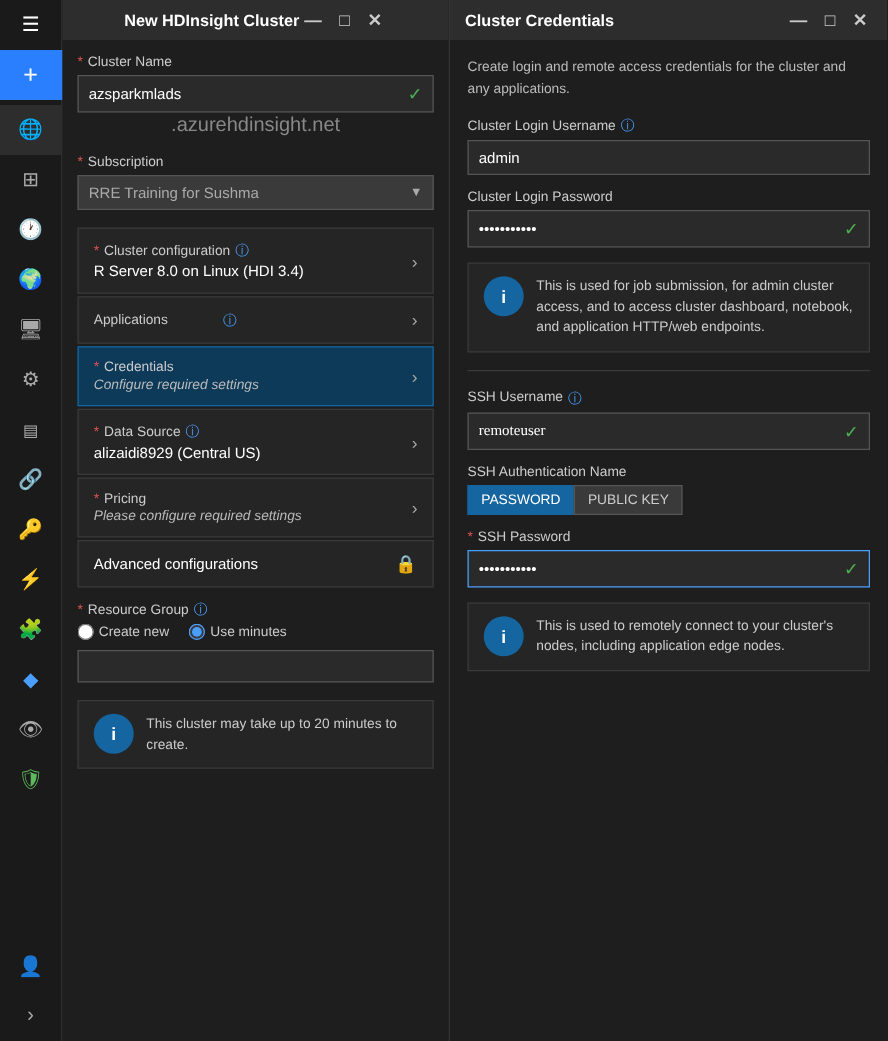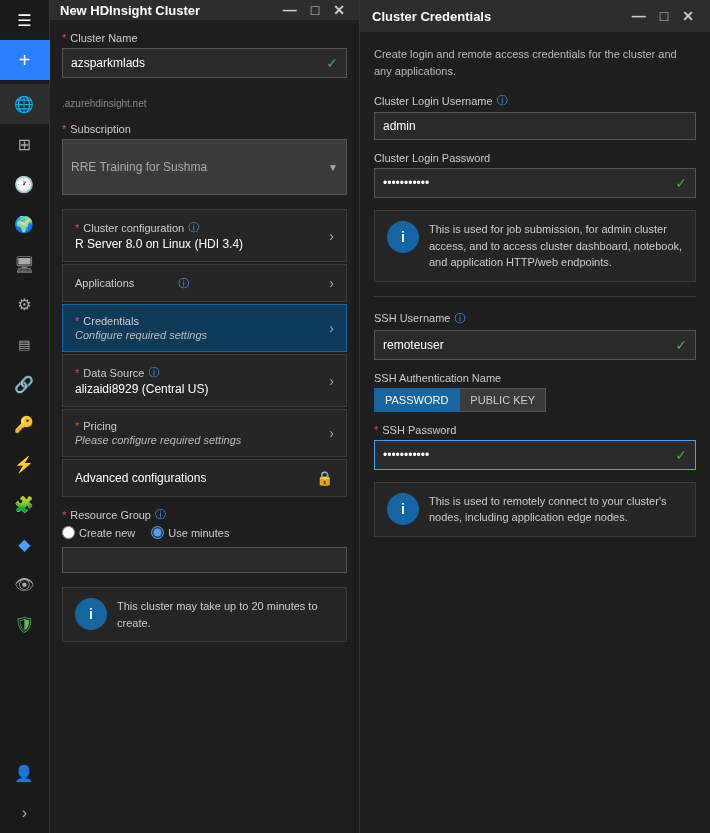--- a/index.html
+++ b/index.html
@@ -71,23 +71,23 @@
       background: #1e1e1e;
       display: flex;
       flex-direction: column;
       border-right: 1px solid #333;
       flex-shrink: 0;
     }
     .panel-titlebar {
       background: #2d2d2d;
       display: flex;
       align-items: center;
-      justify-content: space-between;
+      justify-content: center;
       padding: 0 10px;
-      height: 20px;
+      height: 32px;
       font-size: 13px;
       font-weight: 600;
       color: #fff;
       flex-shrink: 0;
     }
     .titlebar-controls {
       display: flex;
       gap: 6px;
       align-items: center;
     }
@@ -143,33 +143,33 @@
       width: 100%;
       outline: none;
     }
     .check-icon { color: #4caf50; font-size: 14px; }
 
     .subscription-row {
       width: 100%;
       background: #3a3a3a;
       border: 1px solid #555;
       color: #aaa;
-      padding: 20px 8px;
+      padding: 6px 8px;
       font-size: 12px;
       display: flex;
       align-items: center;
       justify-content: space-between;
     }
     .dropdown-arrow { color: #aaa; font-size: 10px; }
 
     .cluster-suffix {
-      text-align: left;
-      font-size: 10px;
+      text-align: center;
+      font-size: 16px;
       color: #888;
-      margin-top: 20px;
+      margin-top: 2px;
     }
 
     .nav-row {
       background: #252525;
       border: 1px solid #3a3a3a;
       padding: 10px 12px;
       margin-bottom: 2px;
       display: flex;
       align-items: center;
       justify-content: space-between;
@@ -569,21 +569,21 @@
       <div class="info-text">This is used for job submission, for admin cluster access, and to access cluster dashboard, notebook, and application HTTP/web endpoints.</div>
     </div>
 
     <hr class="separator">
 
     <div class="right-field-label">
       <span>SSH Username</span>
       <span class="info-circle">ⓘ</span>
     </div>
     <div class="right-input-row">
-      <input type="text" value="remoteuser" style="background: transparent; border: none; color: rgb(255, 255, 255); font-size: 12px; width: 100%; outline: none;">
+      <input type="text" value="remoteuser" style="background: transparent; border: none; color: rgb(255, 255, 255); font-size: 12px; width: 100%; outline: none; font-family: Liberation Serif, serif;">
       <span class="check-icon">✓</span>
     </div>
 
     <div class="right-field-label">
       <span>SSH Authentication Name</span>
     </div>
     <div class="auth-toggle">
       <button class="auth-btn active-auth">PASSWORD</button>
       <button class="auth-btn inactive-auth">PUBLIC KEY</button>
     </div>

